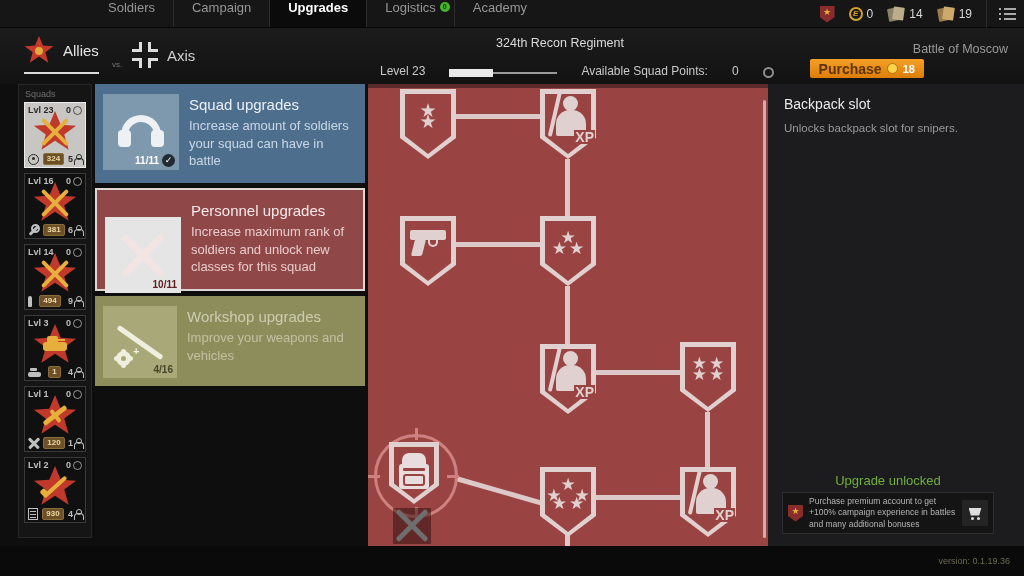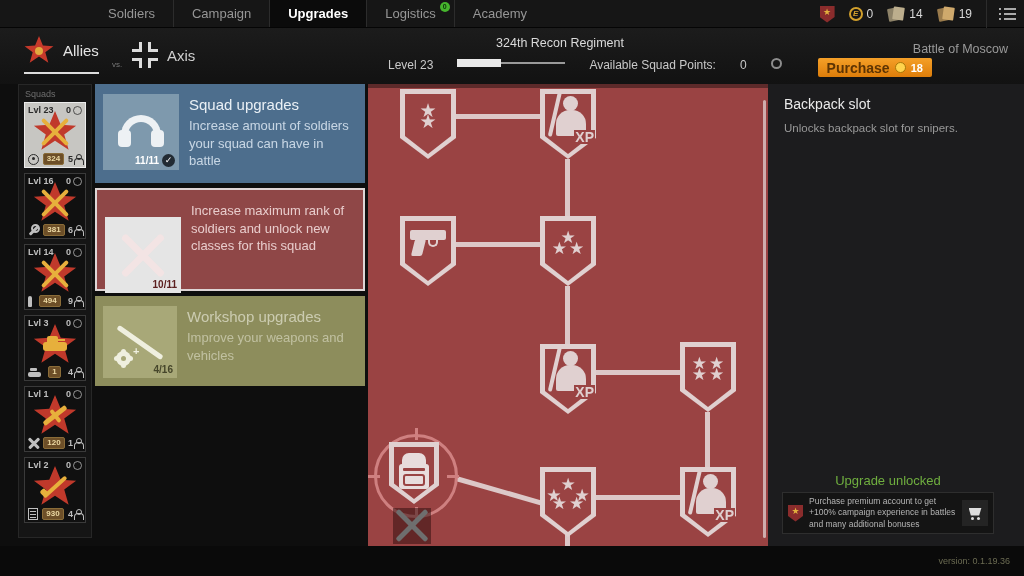--- a/index.html
+++ b/index.html
@@ -3,21 +3,21 @@
 <meta charset="utf-8">
 <style>
   *{margin:0;padding:0;box-sizing:border-box}
   html,body{width:1024px;height:576px;overflow:hidden;background:#000}
   body{font-family:"Liberation Sans","DejaVu Sans",sans-serif}
   .screen{position:relative;width:1024px;height:576px;background:#0e0e0e;overflow:hidden}
 
   
   .topbar{position:absolute;left:0;top:0;width:100%;height:28px;background:#161616;border-bottom:1px solid #050505;display:flex;align-items:stretch}
   .main-nav{display:flex;margin-left:90px}
-  .nav-item{position:relative;display:flex;align-items:center;padding:0 18px;font-size:13px;color:#969696;cursor:pointer}
+  .nav-item{position:relative;display:flex;padding:0 18px;font-size:13px;color:#969696;cursor:pointer}
   .nav-item+.nav-item{border-left:1px solid #2c2c2c}
   .nav-item.active{color:#fff;font-weight:bold;background:#0b0b0b}
   .nav-badge{position:absolute;top:2px;right:4px;width:10px;height:10px;border-radius:50%;background:#46b52d;color:#0a3508;font-size:7px;font-weight:bold;line-height:10px;text-align:center}
   .top-right{position:absolute;right:8px;top:0;height:28px;display:flex;align-items:center;gap:14px}
   .shield-mini{position:relative;width:15px;height:17px;background:#8a2c2c;clip-path:polygon(0 0,100% 0,100% 68%,50% 100%,0 68%)}
   .shield-mini::after{content:"\2605";position:absolute;left:0;right:0;top:1px;text-align:center;font-size:9px;color:#e2b13e;font-family:"DejaVu Sans",sans-serif}
   .cur-chip{display:flex;align-items:center;gap:4px;color:#d8d8d8;font-size:12px;cursor:pointer}
   .ic-gold{width:14px;height:14px;border:2px solid #d2a02c;border-radius:50%;color:#d2a02c;font-size:8px;font-weight:bold;line-height:10px;text-align:center}
   .ic-orders,.ic-cards{position:relative;width:18px;height:15px}
   .ic-orders::before,.ic-orders::after,.ic-cards::before,.ic-cards::after{content:"";position:absolute;width:11px;height:13px;border-radius:1px}
@@ -38,21 +38,21 @@
   .star-red{position:relative;width:30px;height:29px;background:#c5392b;clip-path:polygon(50% 0%,63% 33%,98% 35%,71% 56%,81% 92%,50% 71%,19% 92%,29% 56%,2% 35%,37% 33%)}
   .star-red::after{content:"";position:absolute;left:11px;top:11px;width:8px;height:8px;border-radius:50%;background:#e2a93e}
   .vs{position:absolute;left:112px;top:32px;font-size:8px;color:#787878}
   .axis-i{display:grid;grid-template-columns:10px 10px;grid-template-rows:10px 10px;gap:6px}
   .axis-i span{width:10px;height:10px}
   .axis-i span:nth-child(1){border-right:3px solid #dcdcdc;border-bottom:3px solid #dcdcdc}
   .axis-i span:nth-child(2){border-left:3px solid #dcdcdc;border-bottom:3px solid #dcdcdc}
   .axis-i span:nth-child(3){border-right:3px solid #dcdcdc;border-top:3px solid #dcdcdc}
   .axis-i span:nth-child(4){border-left:3px solid #dcdcdc;border-top:3px solid #dcdcdc}
   .regiment{position:absolute;left:380px;top:8px;width:360px;text-align:center;font-size:12.5px;color:#dadada}
-  .level-row{position:absolute;left:388px;top:30px;height:20px;display:flex;align-items:flex-start;gap:24px;font-size:12px;color:#c9c9c9;white-space:nowrap}
+  .level-row{position:absolute;left:380px;top:30px;height:20px;display:flex;align-items:flex-end;gap:24px;font-size:12px;color:#c9c9c9;white-space:nowrap}
   .pbar{position:relative;width:108px;height:10px}
   .pbar::before{content:"";position:absolute;left:0;right:0;top:4px;height:2px;background:#9a9a9a}
   .pbar-fill{position:absolute;left:0;top:1px;height:8px;background:#e9e9e9}
   .coin-pt{width:11px;height:11px;border:2px solid #8d8d8d;border-radius:50%}
   .purchase-btn{display:flex;align-items:center;gap:5px;margin-left:12px;padding:2px 9px;height:19px;background:linear-gradient(180deg,#f5a028,#dd7d0a);border:1px solid #b86705;border-radius:2px;cursor:pointer}
   .purchase-btn .pl{font-size:14px;font-weight:bold;color:#5d3403}
   .coin-p{width:11px;height:11px;border-radius:50%;background:#ffd34d;border:1.5px solid #a87708}
   .purchase-btn .pc{font-size:11px;font-weight:bold;color:#fff}
   .campaign{position:absolute;right:16px;top:14px;font-size:12.5px;color:#9a9a9a}
 
@@ -385,20 +385,21 @@
         </div>
       </div>
       <div class="ucard uc-red">
         <div class="uc-icon">
           <span class="pi"></span>
           <span class="uc-progress">
               <span>10/11</span>
             </span>
         </div>
         <div class="uc-text">
+          <h3>Personnel upgrades</h3>
           <p>Increase maximum rank of soldiers and unlock new classes for this squad</p>
         </div>
       </div>
       <div class="ucard uc-olive">
         <div class="uc-icon">
           <span class="ws">
               <span class="ws-rifle"></span>
               <span class="ws-gear"></span>
               <span class="ws-plus"></span>
             </span>

